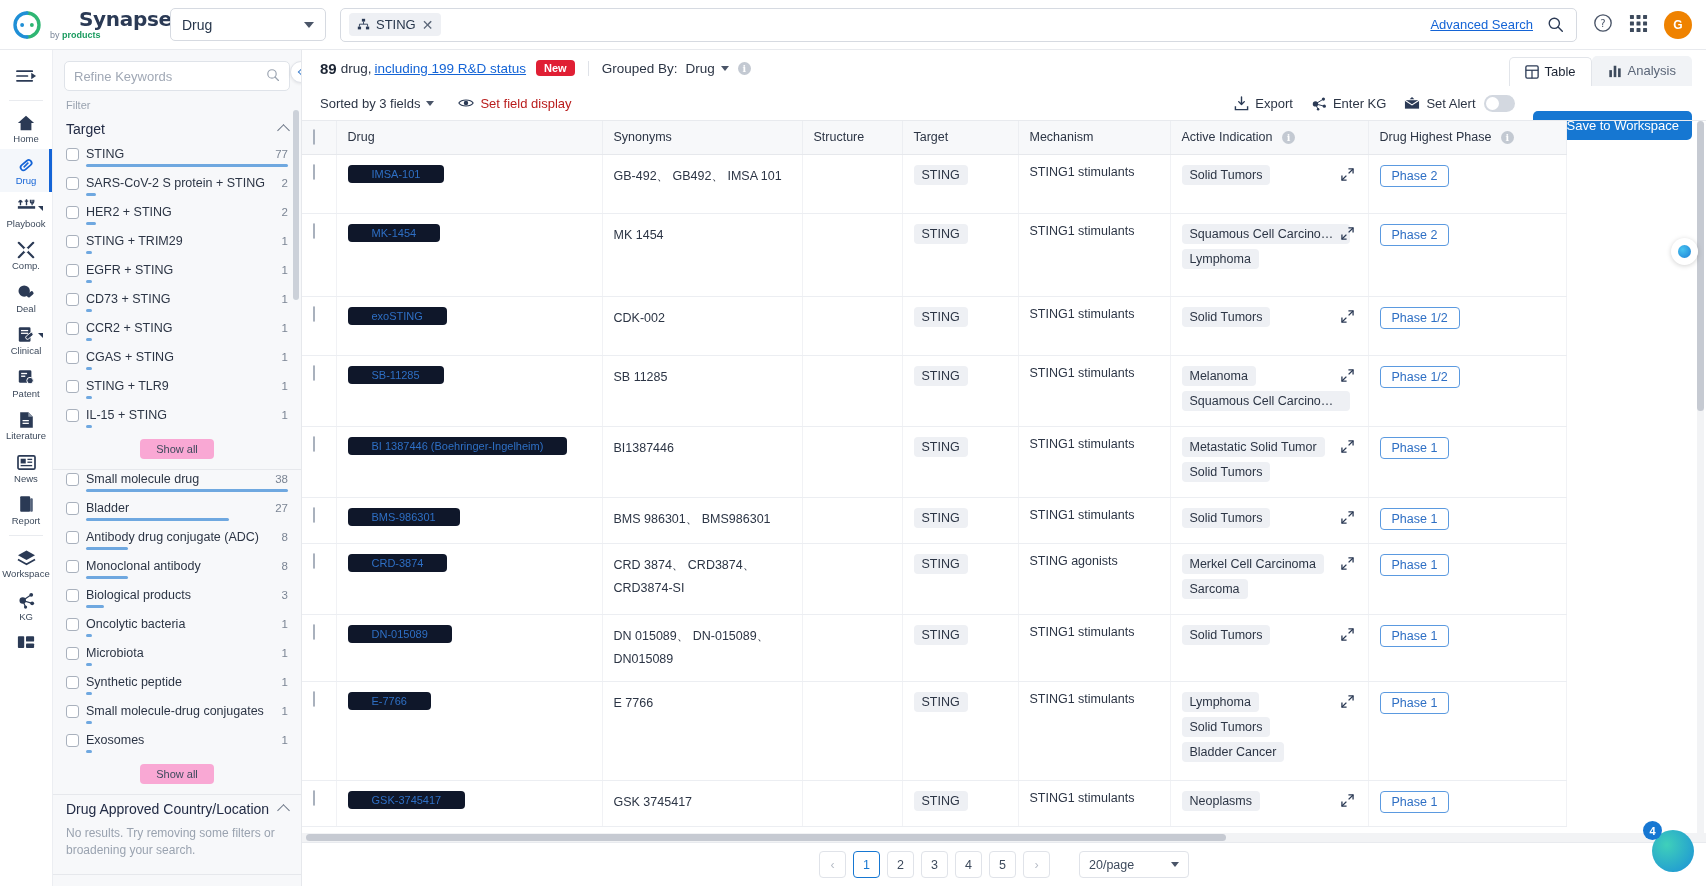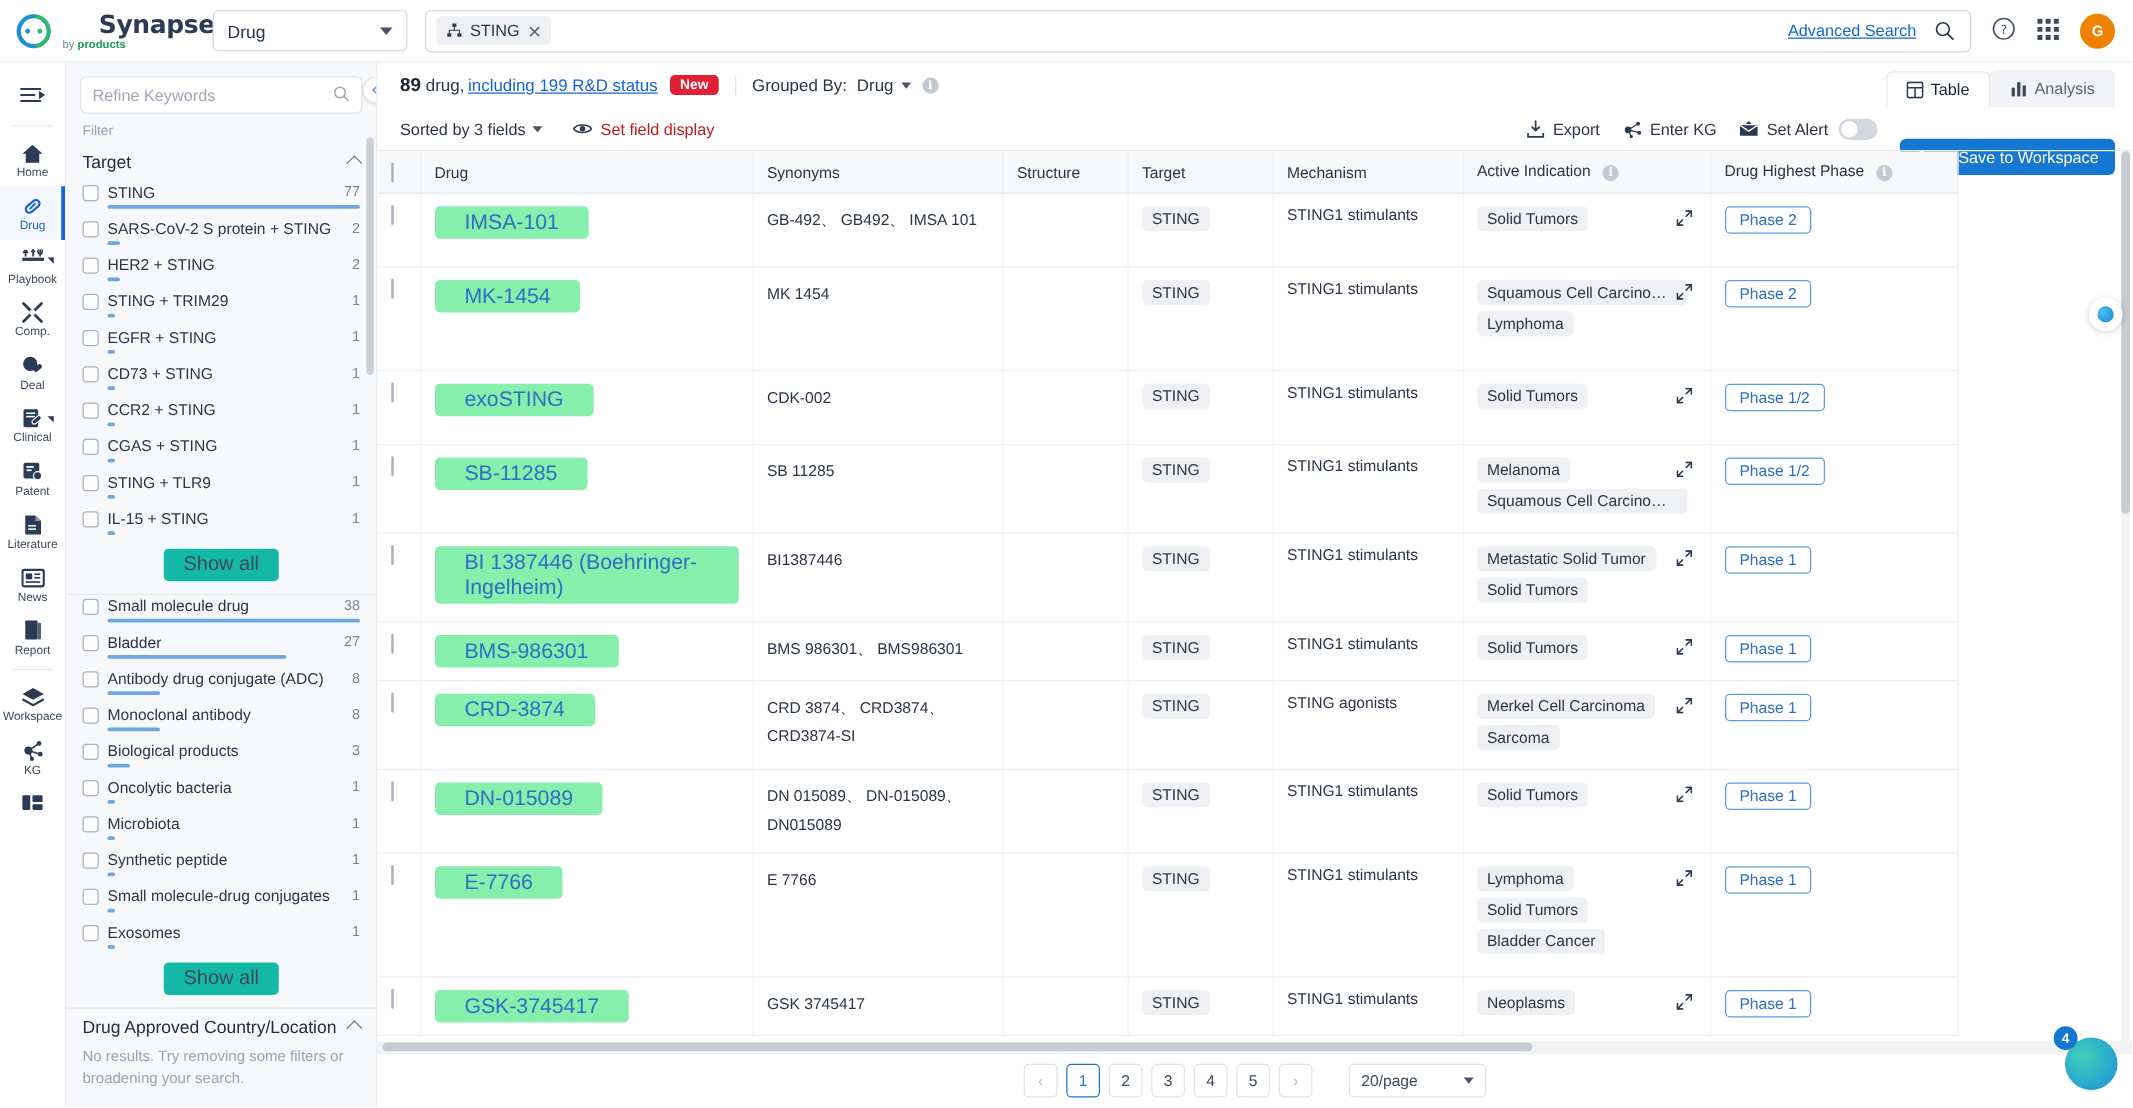--- a/index.html
+++ b/index.html
@@ -108,21 +108,21 @@
   .chev-up { width: 9px; height: 9px; border-left: 1.6px solid #6b7585; border-top: 1.6px solid #6b7585; transform: rotate(45deg); margin-top: 3px; }
   .frow { position: relative; padding: 2px 0 7px; }
   .frow-top { display: flex; align-items: center; gap: 7px; }
   .cbox { width: 13px; height: 13px; min-width: 13px; border: 1.3px solid #a9b1bd; border-radius: 3px; background: #fff; cursor: pointer; }
   .frow-name { font-size: 12.5px; color: #2c3545; flex: 1; white-space: nowrap; overflow: hidden; text-overflow: ellipsis; }
   .frow-cnt { font-size: 11.5px; color: #7b8594; }
   .fbar-track { height: 3px; margin-left: 20px; margin-top: 3px; }
   .fbar { height: 3px; background: #6fa8e0; border-radius: 2px; }
   .showall-wrap { display: flex; justify-content: center; padding: 4px 0 2px; }
   .showall {
-    background: #14b8a6; border-radius: 4px; font-size: 16px; color: #3d4a5c;
+    background: #f9a8d4; border-radius: 4px; font-size: 11px; color: #3d4a5c;
     padding: 4px 16px; cursor: pointer;
   }
   .noresults { font-size: 12px; color: #9aa3b0; line-height: 1.45; padding: 0 0 6px; }
   .collapse-tab {
     position: absolute; right: -11px; top: 11px; width: 22px; height: 22px;
     border-radius: 50%; background: #fff; border: 1px solid #e0e3e9;
     display: flex; align-items: center; justify-content: center; z-index: 20; cursor: pointer;
     box-shadow: 0 1px 3px rgba(0,0,0,.08);
   }
   .collapse-chev { width: 6px; height: 6px; border-left: 1.4px solid #4a87d0; border-bottom: 1.4px solid #4a87d0; transform: rotate(45deg); margin-left: 2px; }
@@ -160,21 +160,21 @@
   .setfield { font-size: 13px; color: #b91c1c; display: flex; align-items: center; gap: 6px; margin-left: 24px; cursor: pointer; }
   .tb-right { margin-left: auto; display: flex; align-items: center; gap: 18px; }
   .tb-btn { display: flex; align-items: center; gap: 6px; font-size: 13px; color: #2c3545; cursor: pointer; }
   .toggle {
     width: 31px; height: 17px; border-radius: 9px; background: #d3d8e0;
     position: relative; margin-left: 2px; cursor: pointer;
   }
   .toggle::after { content:""; position: absolute; left: 2px; top: 2px; width: 13px; height: 13px; border-radius: 50%; background: #fff; }
   .save-ws {
     background: #1677d2; color: #fff; border-radius: 5px; font-size: 13px;
-    padding: 7px 13px; display: flex; align-items: center; gap: 20px; cursor: pointer; margin-top: 44px;
+    padding: 7px 13px; display: flex; align-items: center; gap: 7px; cursor: pointer; margin-top: 44px;
   }
 
   
   .tablewrap { flex: 1; min-height: 0; overflow: hidden; border-top: 1px solid #e8eaee; position: relative; }
   table { border-collapse: collapse; table-layout: fixed; width: 1264px; }
   thead th {
     background: #f7f8fa; text-align: left; font-weight: 400; font-size: 12.5px;
     color: #2c3545; padding: 9px 11px; border-bottom: 1px solid #e6e8ec;
     border-right: 1px solid #eceef2; height: 33px; vertical-align: middle;
   }
@@ -184,22 +184,22 @@
   }
   .c-chk { width: 34px; }
   .c-drug { width: 266px; }
   .c-syn { width: 200px; }
   .c-struct { width: 100px; }
   .c-target { width: 116px; }
   .c-mech { width: 152px; }
   .c-ind { width: 198px; }
   .c-phase { width: 198px; border-right: none !important; }
   .drug-pill {
-    display: inline-block; background: #86efac; border-radius: 4px;
-    padding: 3px 24px; font-size: 17px; color: #2e6fc4; cursor: pointer;
+    display: inline-block; background: #0f172a; border-radius: 4px;
+    padding: 3px 24px; font-size: 11px; color: #2e6fc4; cursor: pointer;
   }
   .tag {
     display: inline-block; background: #eef0f4; border-radius: 4px;
     padding: 3px 8px; font-size: 12.5px; color: #2c3545; margin: 0 5px 5px 0;
     max-width: 168px; overflow: hidden; white-space: nowrap; text-overflow: ellipsis; vertical-align: top;
   }
   .target-tag { display: inline-block; background: #eef0f4; border-radius: 4px; padding: 3px 8px; font-size: 12.5px; color: #2c3545; }
   .ind-cell { display: flex; align-items: flex-start; }
   .ind-tags { flex: 1; min-width: 0; }
   .expand-ic { width: 16px; flex: 0 0 16px; margin-top: 3px; cursor: pointer; }

